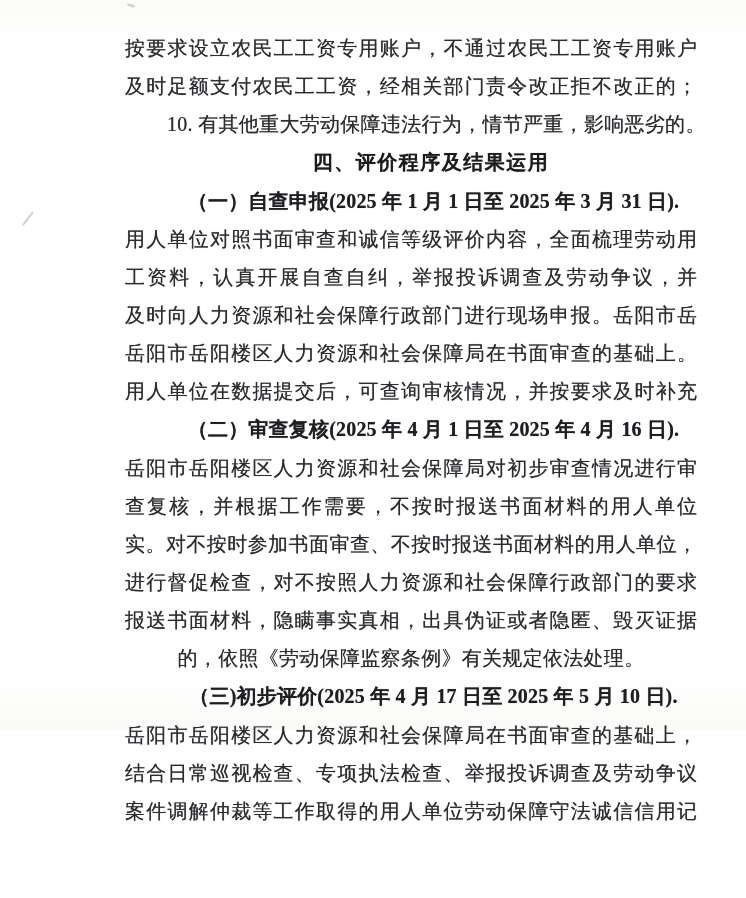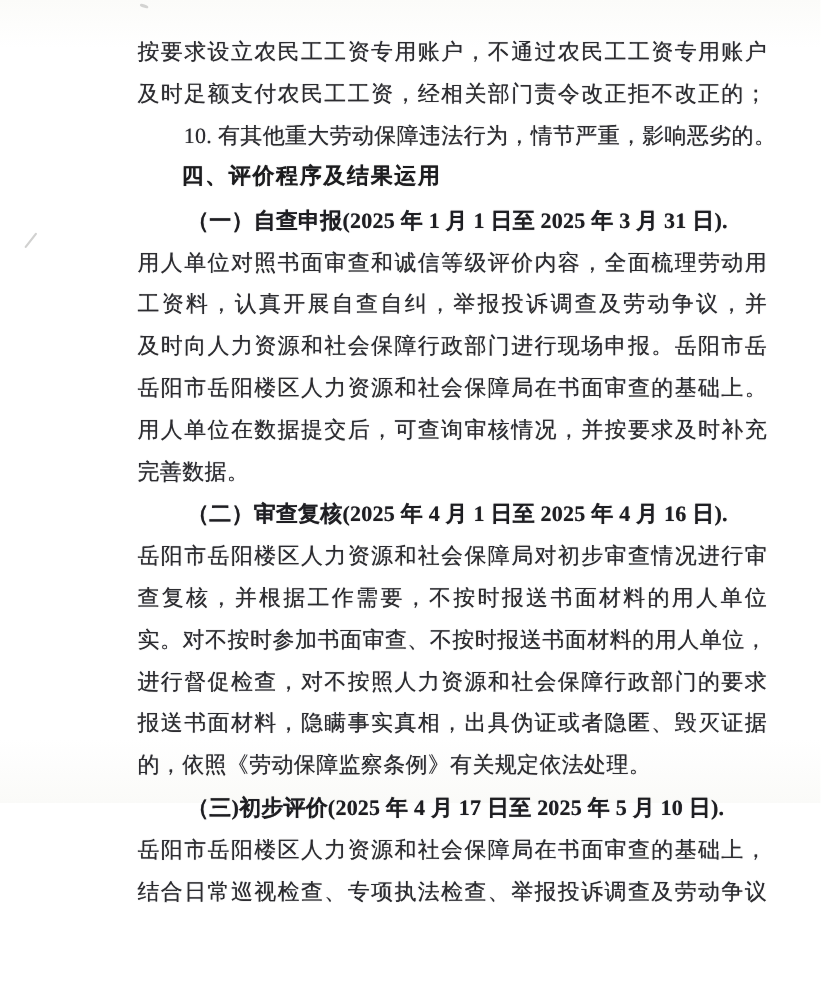--- a/index.html
+++ b/index.html
@@ -22,37 +22,37 @@
     left: 125px;
     top: 29px;
     width: 572px;
     color: #2c2c30;
   }
   .line {
     height: 38.15px;
     line-height: 38.15px;
     font-size: 20px;
     letter-spacing: 0.3px;
-    text-align: left;
+    text-align: center;
     white-space: pre;
     text-shadow: 0 0 0.7px rgba(50,50,55,0.75);
   }
   
   .j {
     white-space: normal;
     text-align: justify;
     text-align-last: justify;
     text-justify: inter-character;
     letter-spacing: 0;
   }
   .ind40 { text-indent: 40px; }
   .ind42 { text-indent: 42px; }
   .ind45 { text-indent: 45px; }
   .heading {
-    font-family: Liberation Mono, monospace;
+    font-family: Liberation Serif, serif;
     font-weight: 700;
     color: #1c1c1e;
     letter-spacing: 1.5px;
   }
   .subheading {
     font-weight: 700;
     color: #1e1e22;
     letter-spacing: 0.2px;
   }
   
@@ -91,26 +91,26 @@
     <div class="line j">按要求设立农民工工资专用账户，不通过农民工工资专用账户</div>
     <div class="line j">及时足额支付农民工工资，经相关部门责令改正拒不改正的；</div>
     <div class="line ind42">10. 有其他重大劳动保障违法行为，情节严重，影响恶劣的。</div>
     <div class="line ind40 heading">四、评价程序及结果运用</div>
     <div class="line ind45 subheading">（一）自查申报(2025 年 1 月 1 日至 2025 年 3 月 31 日).</div>
     <div class="line j">用人单位对照书面审查和诚信等级评价内容，全面梳理劳动用</div>
     <div class="line j">工资料，认真开展自查自纠，举报投诉调查及劳动争议，并</div>
     <div class="line j">及时向人力资源和社会保障行政部门进行现场申报。岳阳市岳</div>
     <div class="line j">岳阳市岳阳楼区人力资源和社会保障局在书面审查的基础上。</div>
     <div class="line j">用人单位在数据提交后，可查询审核情况，并按要求及时补充</div>
-    <div class="line">完善数据。</div>
     <div class="line ind45 subheading">（二）审查复核(2025 年 4 月 1 日至 2025 年 4 月 16 日).</div>
     <div class="line j">岳阳市岳阳楼区人力资源和社会保障局对初步审查情况进行审</div>
     <div class="line j">查复核，并根据工作需要，不按时报送书面材料的用人单位</div>
     <div class="line j">实。对不按时参加书面审查、不按时报送书面材料的用人单位，</div>
     <div class="line j">进行督促检查，对不按照人力资源和社会保障行政部门的要求</div>
     <div class="line j">报送书面材料，隐瞒事实真相，出具伪证或者隐匿、毁灭证据</div>
     <div class="line">的，依照《劳动保障监察条例》有关规定依法处理。</div>
     <div class="line ind45 subheading">（三)初步评价(2025 年 4 月 17 日至 2025 年 5 月 10 日).</div>
     <div class="line j">岳阳市岳阳楼区人力资源和社会保障局在书面审查的基础上，</div>
     <div class="line j">结合日常巡视检查、专项执法检查、举报投诉调查及劳动争议</div>
+    <div class="line j">案件调解仲裁等工作取得的用人单位劳动保障守法诚信信用记</div>
   </div>
 
 </div>
 
 </body></html>

